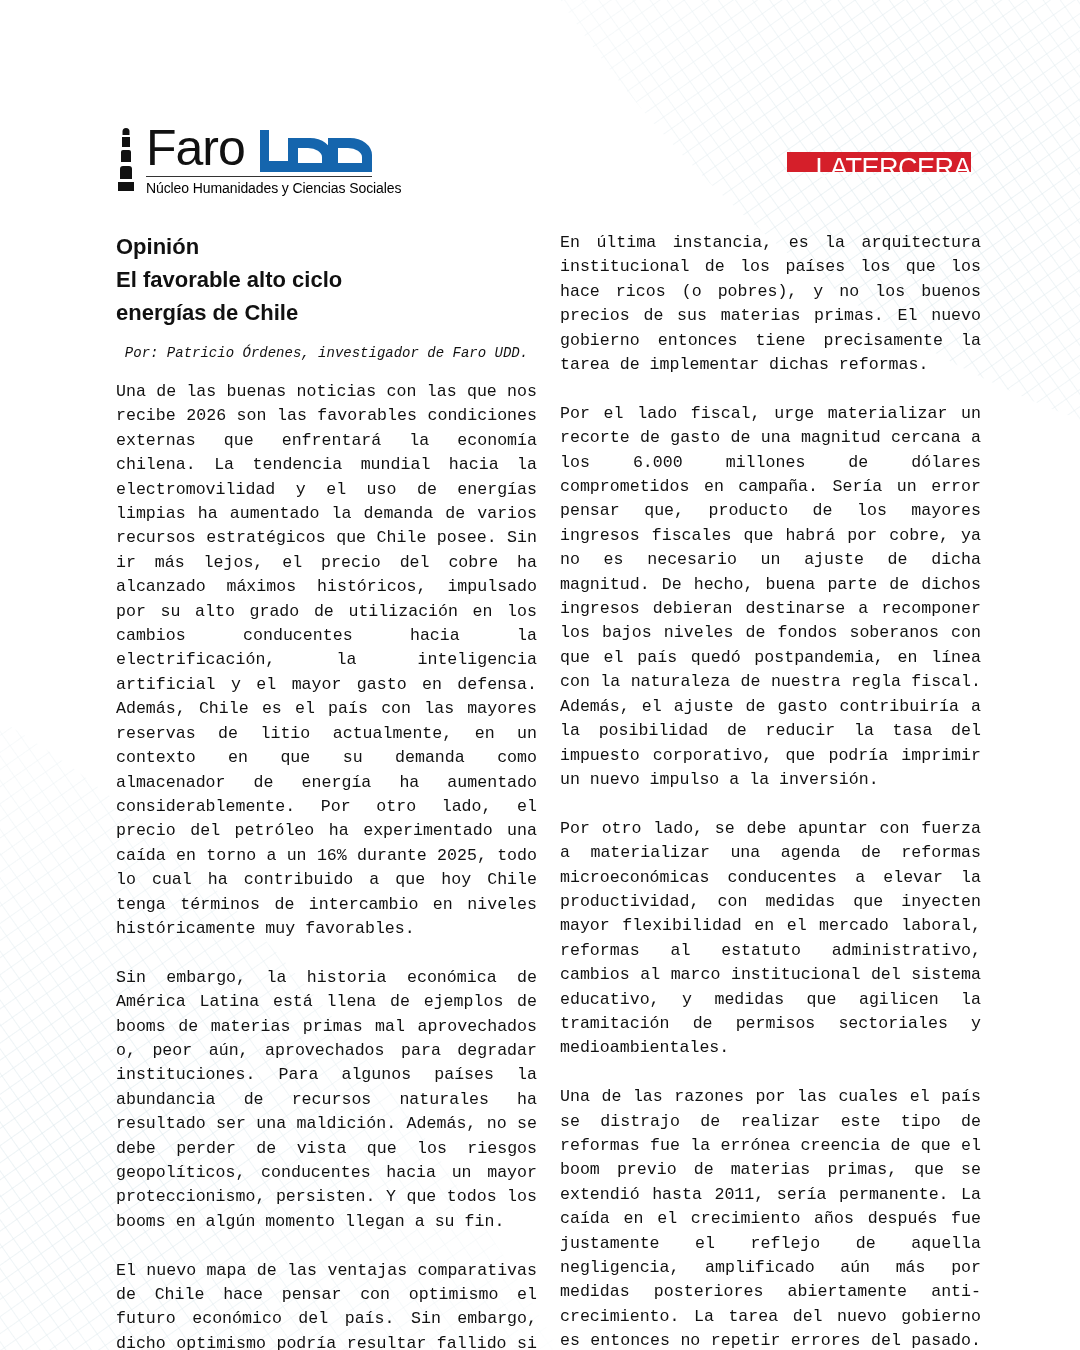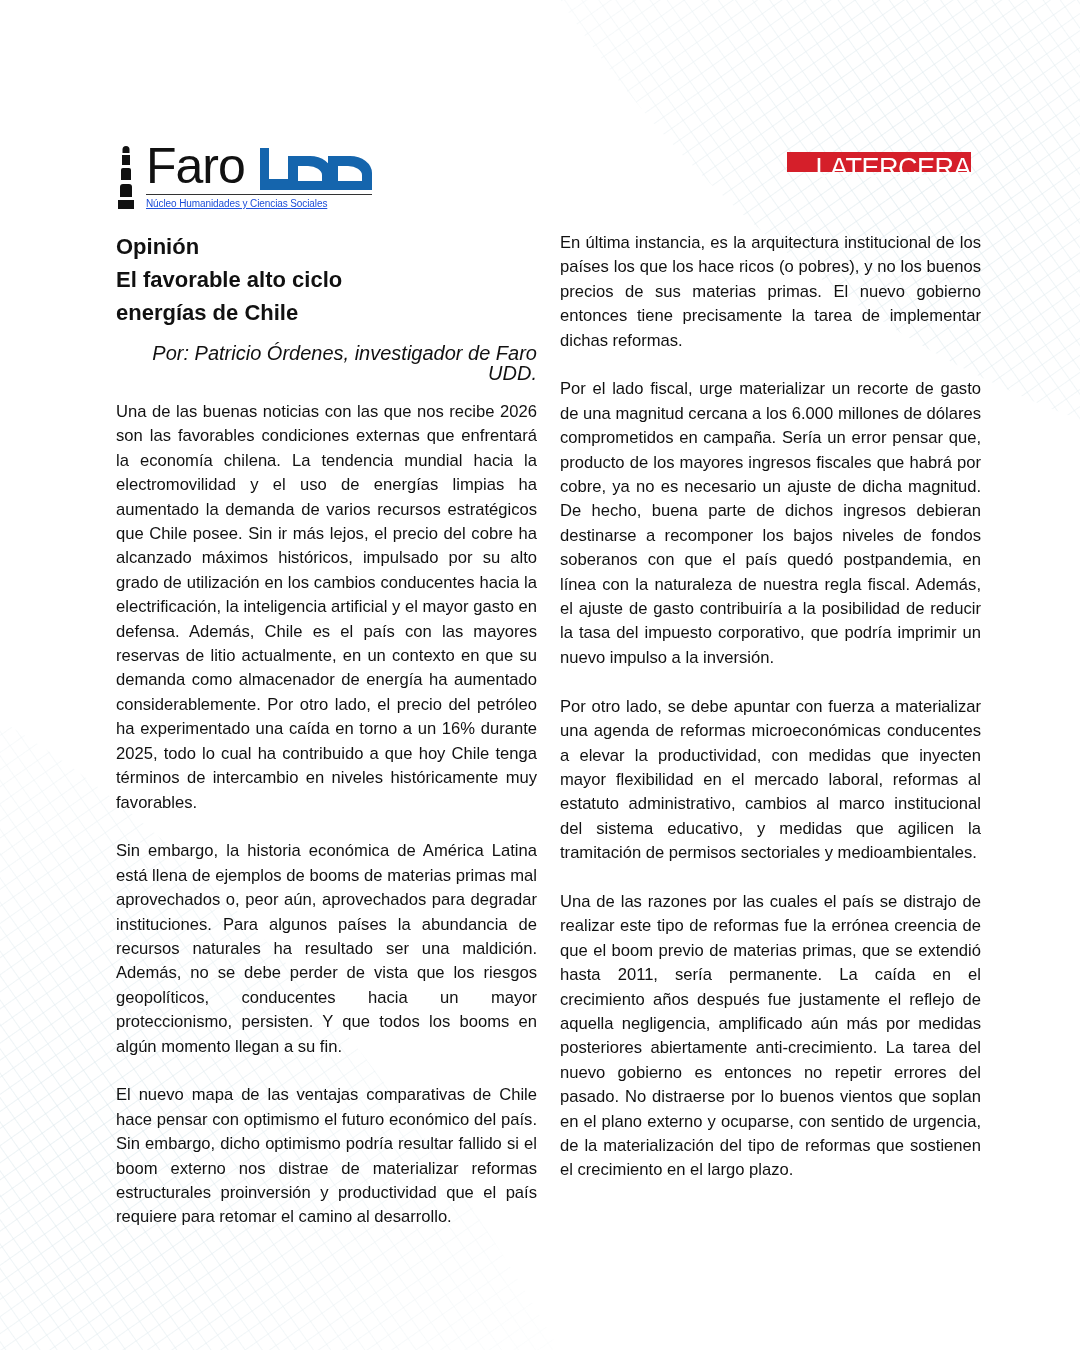--- a/index.html
+++ b/index.html
@@ -6,39 +6,39 @@
   body {
     width: 1080px; height: 1350px; position: relative; overflow: hidden;
     background: #ffffff;
     font-family: "Liberation Sans", sans-serif;
     color: #111111;
   }
   .bg-mesh { position: absolute; inset: 0; z-index: 0; pointer-events: none; }
   .page { position: relative; z-index: 1; width: 1080px; height: 1350px; }
 
   
-  .faro-logo { position: absolute; left: 118px; top: 144px; width: 260px; height: 72px; }
+  .faro-logo { position: absolute; left: 118px; top: 126px; width: 260px; height: 72px; }
   .lighthouse { position: absolute; left: 0; top: 2px; width: 16px; height: 66px; }
   .lh-part { position: absolute; background: #111; left: 50%; transform: translateX(-50%); }
   .faro-word { position: absolute; left: 28px; top: -6px; font-size: 50px; font-weight: 400; letter-spacing: -1px; color: #111; line-height: 56px; }
   .udd-mark { position: absolute; left: 140px; top: 4px; width: 114px; height: 42px; }
   .faro-rule { position: absolute; left: 28px; top: 50px; width: 226px; height: 1px; background: #333; }
-  .faro-sub { position: absolute; left: 28px; top: 54px; font-size: 10px; color: #1d4ed8; white-space: nowrap; letter-spacing: -0.1px; text-decoration: underline; }
+  .faro-sub { position: absolute; left: 28px; top: 54px; font-size: 14px; color: #000000; white-space: nowrap; letter-spacing: -0.1px; }
 
   
   .latercera { position: absolute; left: 787px; top: 152px; width: 184px; height: 20px; background: #d51f2a;
     color: #fff; font-size: 27px; line-height: 32px; text-align: right; letter-spacing: -0.5px; font-weight: 400; }
 
   .col { position: absolute; width: 421px; font-size: 16.6px; line-height: 24.4px; text-align: justify; color: #111; }
-  .col p { margin: 0 0 24.4px 0; }
+  .col p { margin: 0 0 24.4px 0; font-family: Liberation Mono, monospace; }
   .col-left { left: 109px; top: 230px; margin-left: 7px; }
   .col-right { left: 560px; top: 231px; }
 
   .heading { font-weight: 700; font-size: 22px; line-height: 33px; text-align: left; margin: 0; }
-  .byline { font-style: italic; font-size: 20px; line-height: 20px; margin: 14px 0 17px 0 !important; text-align: right; }
+  .byline { font-style: italic; font-size: 14px; line-height: 20px; margin: 14px 0 17px 0 !important; text-align: center; }
 </style>
 </head>
 <body>
 
 <svg class="bg-mesh" viewBox="0 0 1080 1350" width="1080" height="1350">
   <defs>
     <pattern id="grid" width="14" height="14" patternUnits="userSpaceOnUse" patternTransform="rotate(-35)">
       <path d="M0 0 L14 0 M0 0 L0 14" stroke="#cfe0e6" stroke-width="1" fill="none"></path>
     </pattern>
     <radialGradient id="fadeTR" cx="0.85" cy="0.15" r="0.55">

